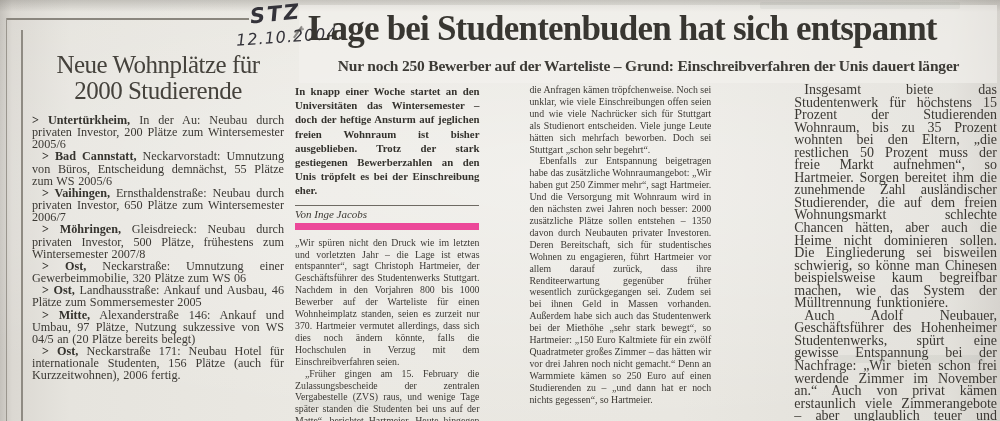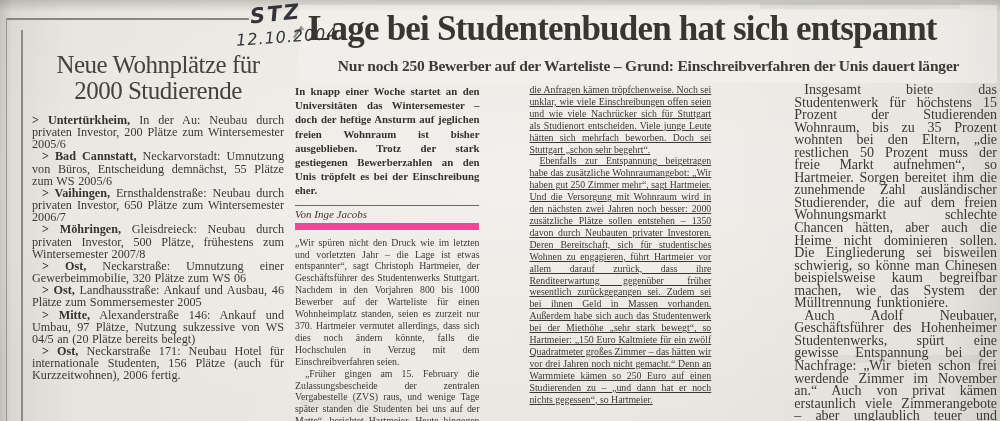--- a/index.html
+++ b/index.html
@@ -48,21 +48,21 @@
     font-size:35px;line-height:38px;font-weight:bold;color:#383631;
     letter-spacing:-0.8px;white-space:nowrap;margin:0;
   }
   .subheadline{
     position:absolute;left:300px;top:57px;width:697px;text-align:center;
     font-size:15.5px;font-weight:bold;color:#3d3b36;letter-spacing:-0.2px;margin:0;
   }
   .cols{position:absolute;left:295px;top:84px;width:702px;height:337px;display:flex;gap:40px;}
   .col{text-align:justify;}
   .col1{width:209px;margin-right:10px;}
-  .col2{width:206px;margin-right:11px;text-decoration:underline;}
+  .col2{width:206px;margin-right:11px;}
   .col3{width:266px;}
   .lead{font-size:10.8px;line-height:14.2px;font-weight:bold;color:#34322d;margin:0;}
   .byline-block{border-top:1px solid #6e6a63;border-bottom:7px solid #ec4899;
     margin:7px 0 7px 0;padding:2px 0 3px 0;}
   .byline{font-style:italic;font-size:11px;margin:0;color:#3b3833;}
   .bodytext{font-size:9.8px;line-height:11.9px;}
   .bodytext p{margin:0;text-indent:10px;}
   .bodytext p.no-indent{text-indent:0;}
   .col3 .bodytext{font-size:14px;line-height:12.55px;word-spacing:1.5px;margin-left:32px;}
   .footer-note{

